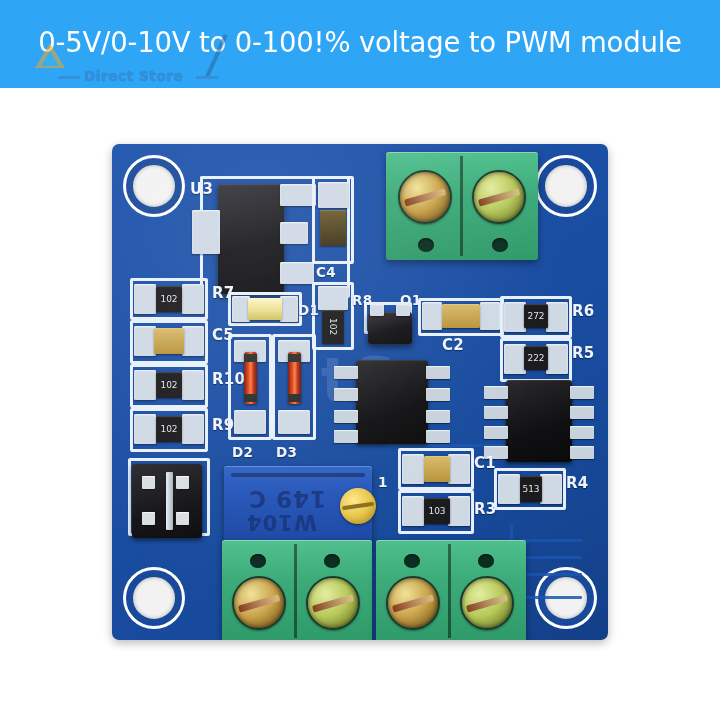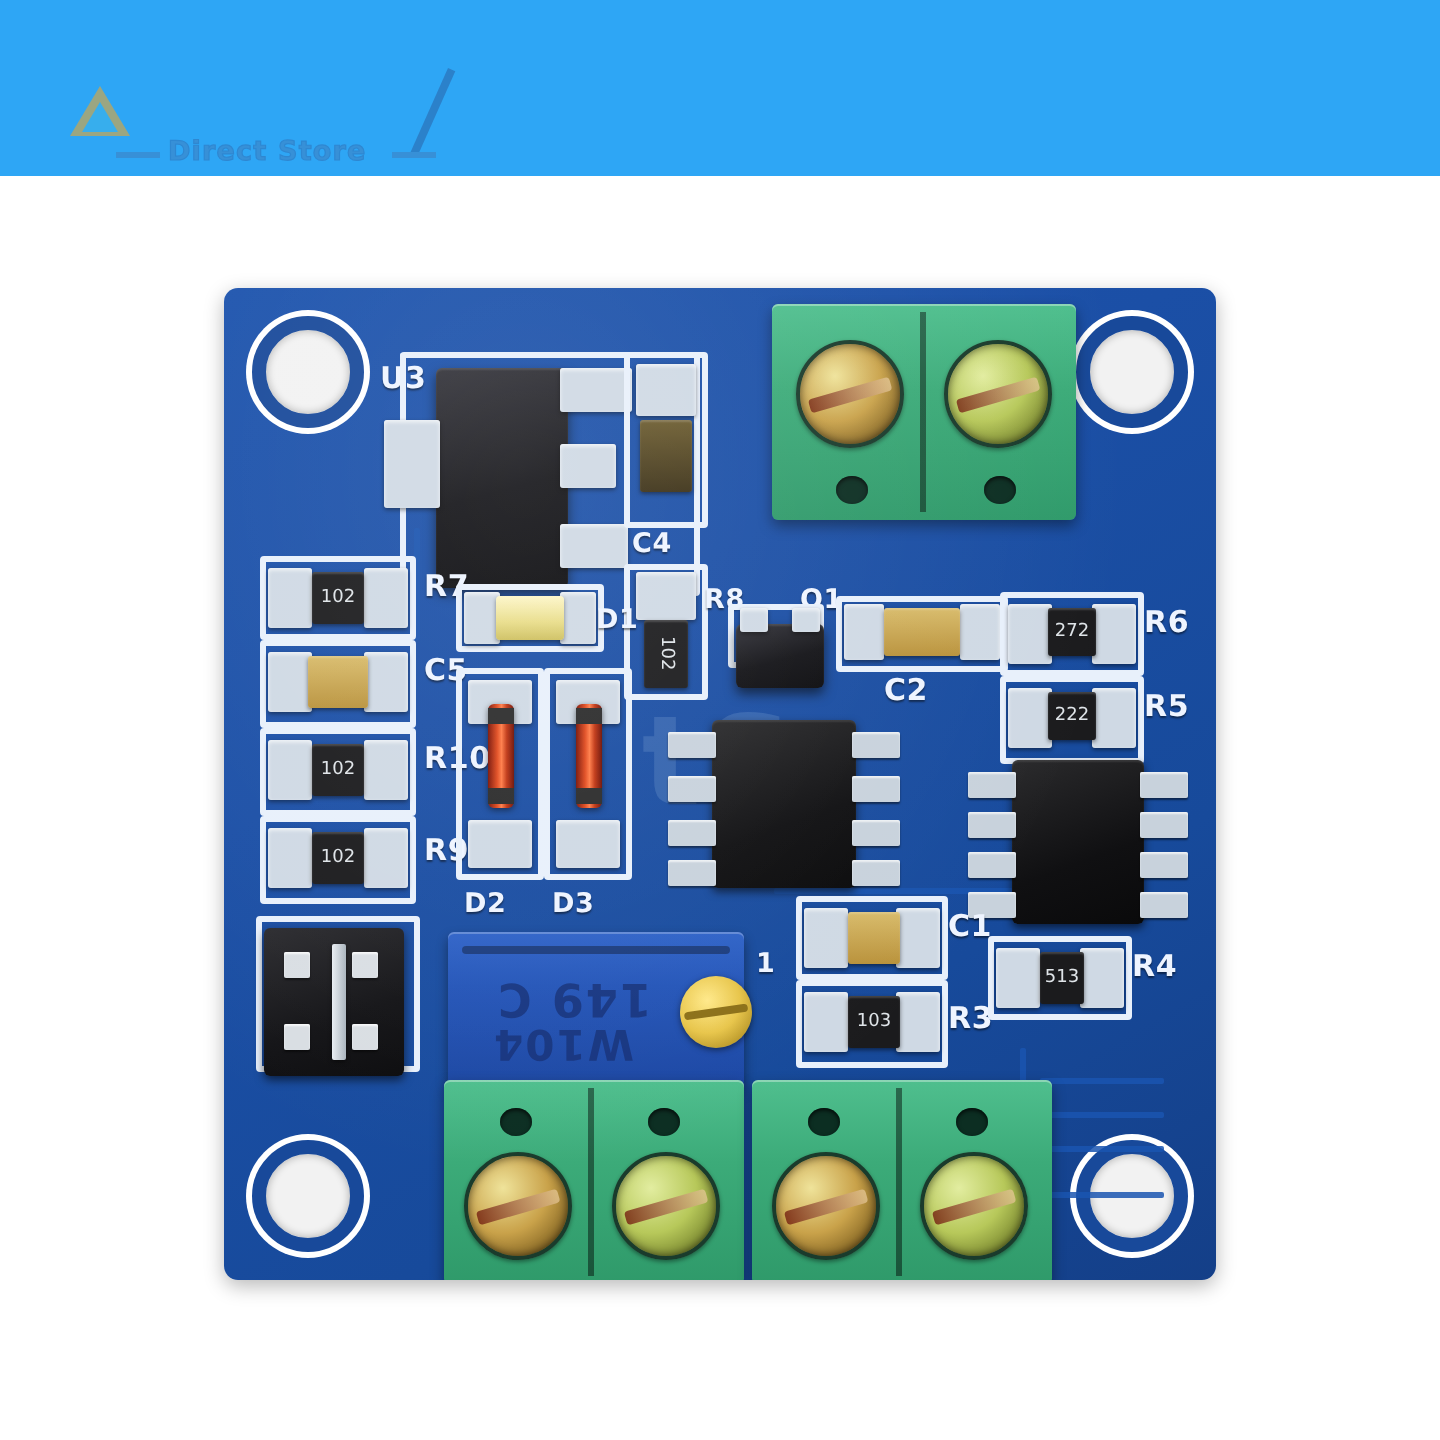--- a/index.html
+++ b/index.html
@@ -186,20 +186,21 @@
   .led { position: absolute; border-radius: 2px;
          background: linear-gradient(180deg,#fdf6c8,#e8dc87 60%,#cdbf5e);
          box-shadow: 0 1px 2px rgba(0,0,0,.45); }
 </style>
 </head>
 <body>
 
 <div id="root">
 
   <div class="banner">
+    <div class="banner-title">0-5V/0-10V to 0-100!% voltage to PWM module</div>
 
     <div class="logo-wm">
       <div class="logo-tri"></div>
       <div class="logo-tri-inner"></div>
       <div class="logo-slash"></div>
       <div class="logo-dash l"></div>
       <div class="logo-sub">Direct Store</div>
       <div class="logo-dash r"></div>
     </div>
   </div>

